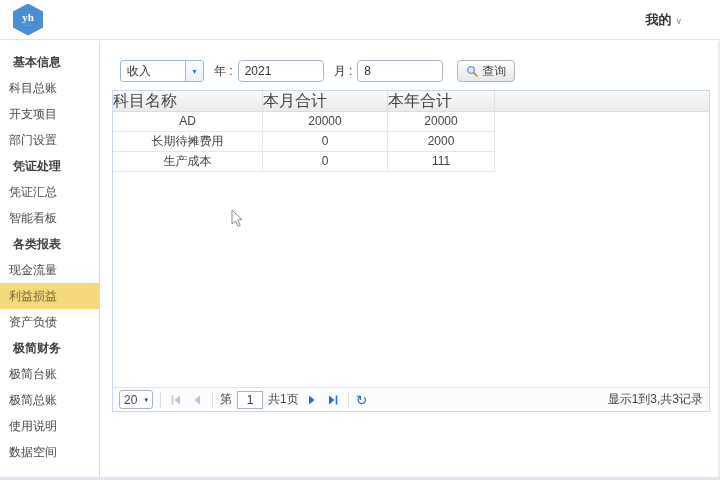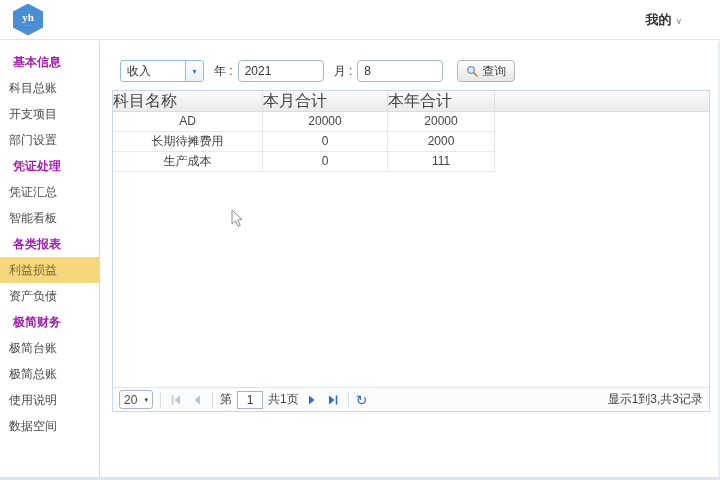--- a/index.html
+++ b/index.html
@@ -11,21 +11,21 @@
   .logo { width:30px; height:32px; margin-left:13px; background:#4a8fd3; clip-path:polygon(50% 0%,100% 25%,100% 75%,50% 100%,0% 75%,0% 25%); display:flex; flex-direction:column; align-items:center; justify-content:center; color:#fff; flex:0 0 auto; }
   .logo-yh { font-size:11px; font-weight:bold; line-height:11px; font-family:"Liberation Serif","DejaVu Serif",serif; }
   .logo-dots { font-size:5px; line-height:5px; letter-spacing:1px; }
   .app-title { margin-left:9px; font-size:14px; font-weight:bold; color:#2b2b2b; }
   .user-menu { position:absolute; right:38px; top:0; height:40px; display:flex; align-items:center; gap:4px; cursor:pointer; }
   .user-menu-label { font-size:13px; font-weight:bold; color:#333; }
   .user-menu-chev { font-size:9px; color:#888; margin-top:2px; }
 
   
   .sidebar { position:absolute; left:0; top:41px; width:100px; height:436px; background:#fff; border-right:1px solid #cfdcea; padding-top:8px; }
-  .sb-header { height:26px; line-height:26px; padding-left:13px; font-weight:bold; color:#a21caf; font-size:12px; }
+  .sb-header { height:26px; line-height:26px; padding-left:13px; font-weight:bold; color:#404040; font-size:12px; }
   .sb-item { height:26px; line-height:26px; padding-left:9px; color:#4a4a4a; font-size:12px; cursor:pointer; }
   .sb-item.selected { background:#f5d87c; color:#7d6a33; }
 
   
   .main { position:absolute; left:101px; top:41px; width:617px; height:436px; background:#fff; }
 
   .toolbar { position:absolute; left:11px; top:18px; height:24px; display:flex; align-items:center;padding-left:8px; }
   .combo { width:84px; height:22px; border:1px solid #95b8e7; border-radius:3px; display:flex; background:#fff; overflow:hidden; cursor:pointer; }
   .combo-text { flex:1; padding:2px 0 0 6px; font-size:12px; color:#333; }
   .combo-arrow { width:18px; border-left:1px solid #95b8e7; background:linear-gradient(#fdfdfd,#e8f1fb); display:flex; align-items:center; justify-content:center; color:#3a75c4; font-size:8px; }
@@ -77,20 +77,21 @@
 
 <nav class="sidebar">
     <div class="sb-header">基本信息</div>
     <div class="sb-item">科目总账</div>
     <div class="sb-item">开支项目</div>
     <div class="sb-item">部门设置</div>
     <div class="sb-header">凭证处理</div>
     <div class="sb-item">凭证汇总</div>
     <div class="sb-item">智能看板</div>
     <div class="sb-header">各类报表</div>
+    <div class="sb-item">现金流量</div>
     <div class="sb-item selected">利益损益</div>
     <div class="sb-item">资产负债</div>
     <div class="sb-header">极简财务</div>
     <div class="sb-item">极简台账</div>
     <div class="sb-item">极简总账</div>
     <div class="sb-item">使用说明</div>
     <div class="sb-item">数据空间</div>
   </nav>
 
 <div class="main">

